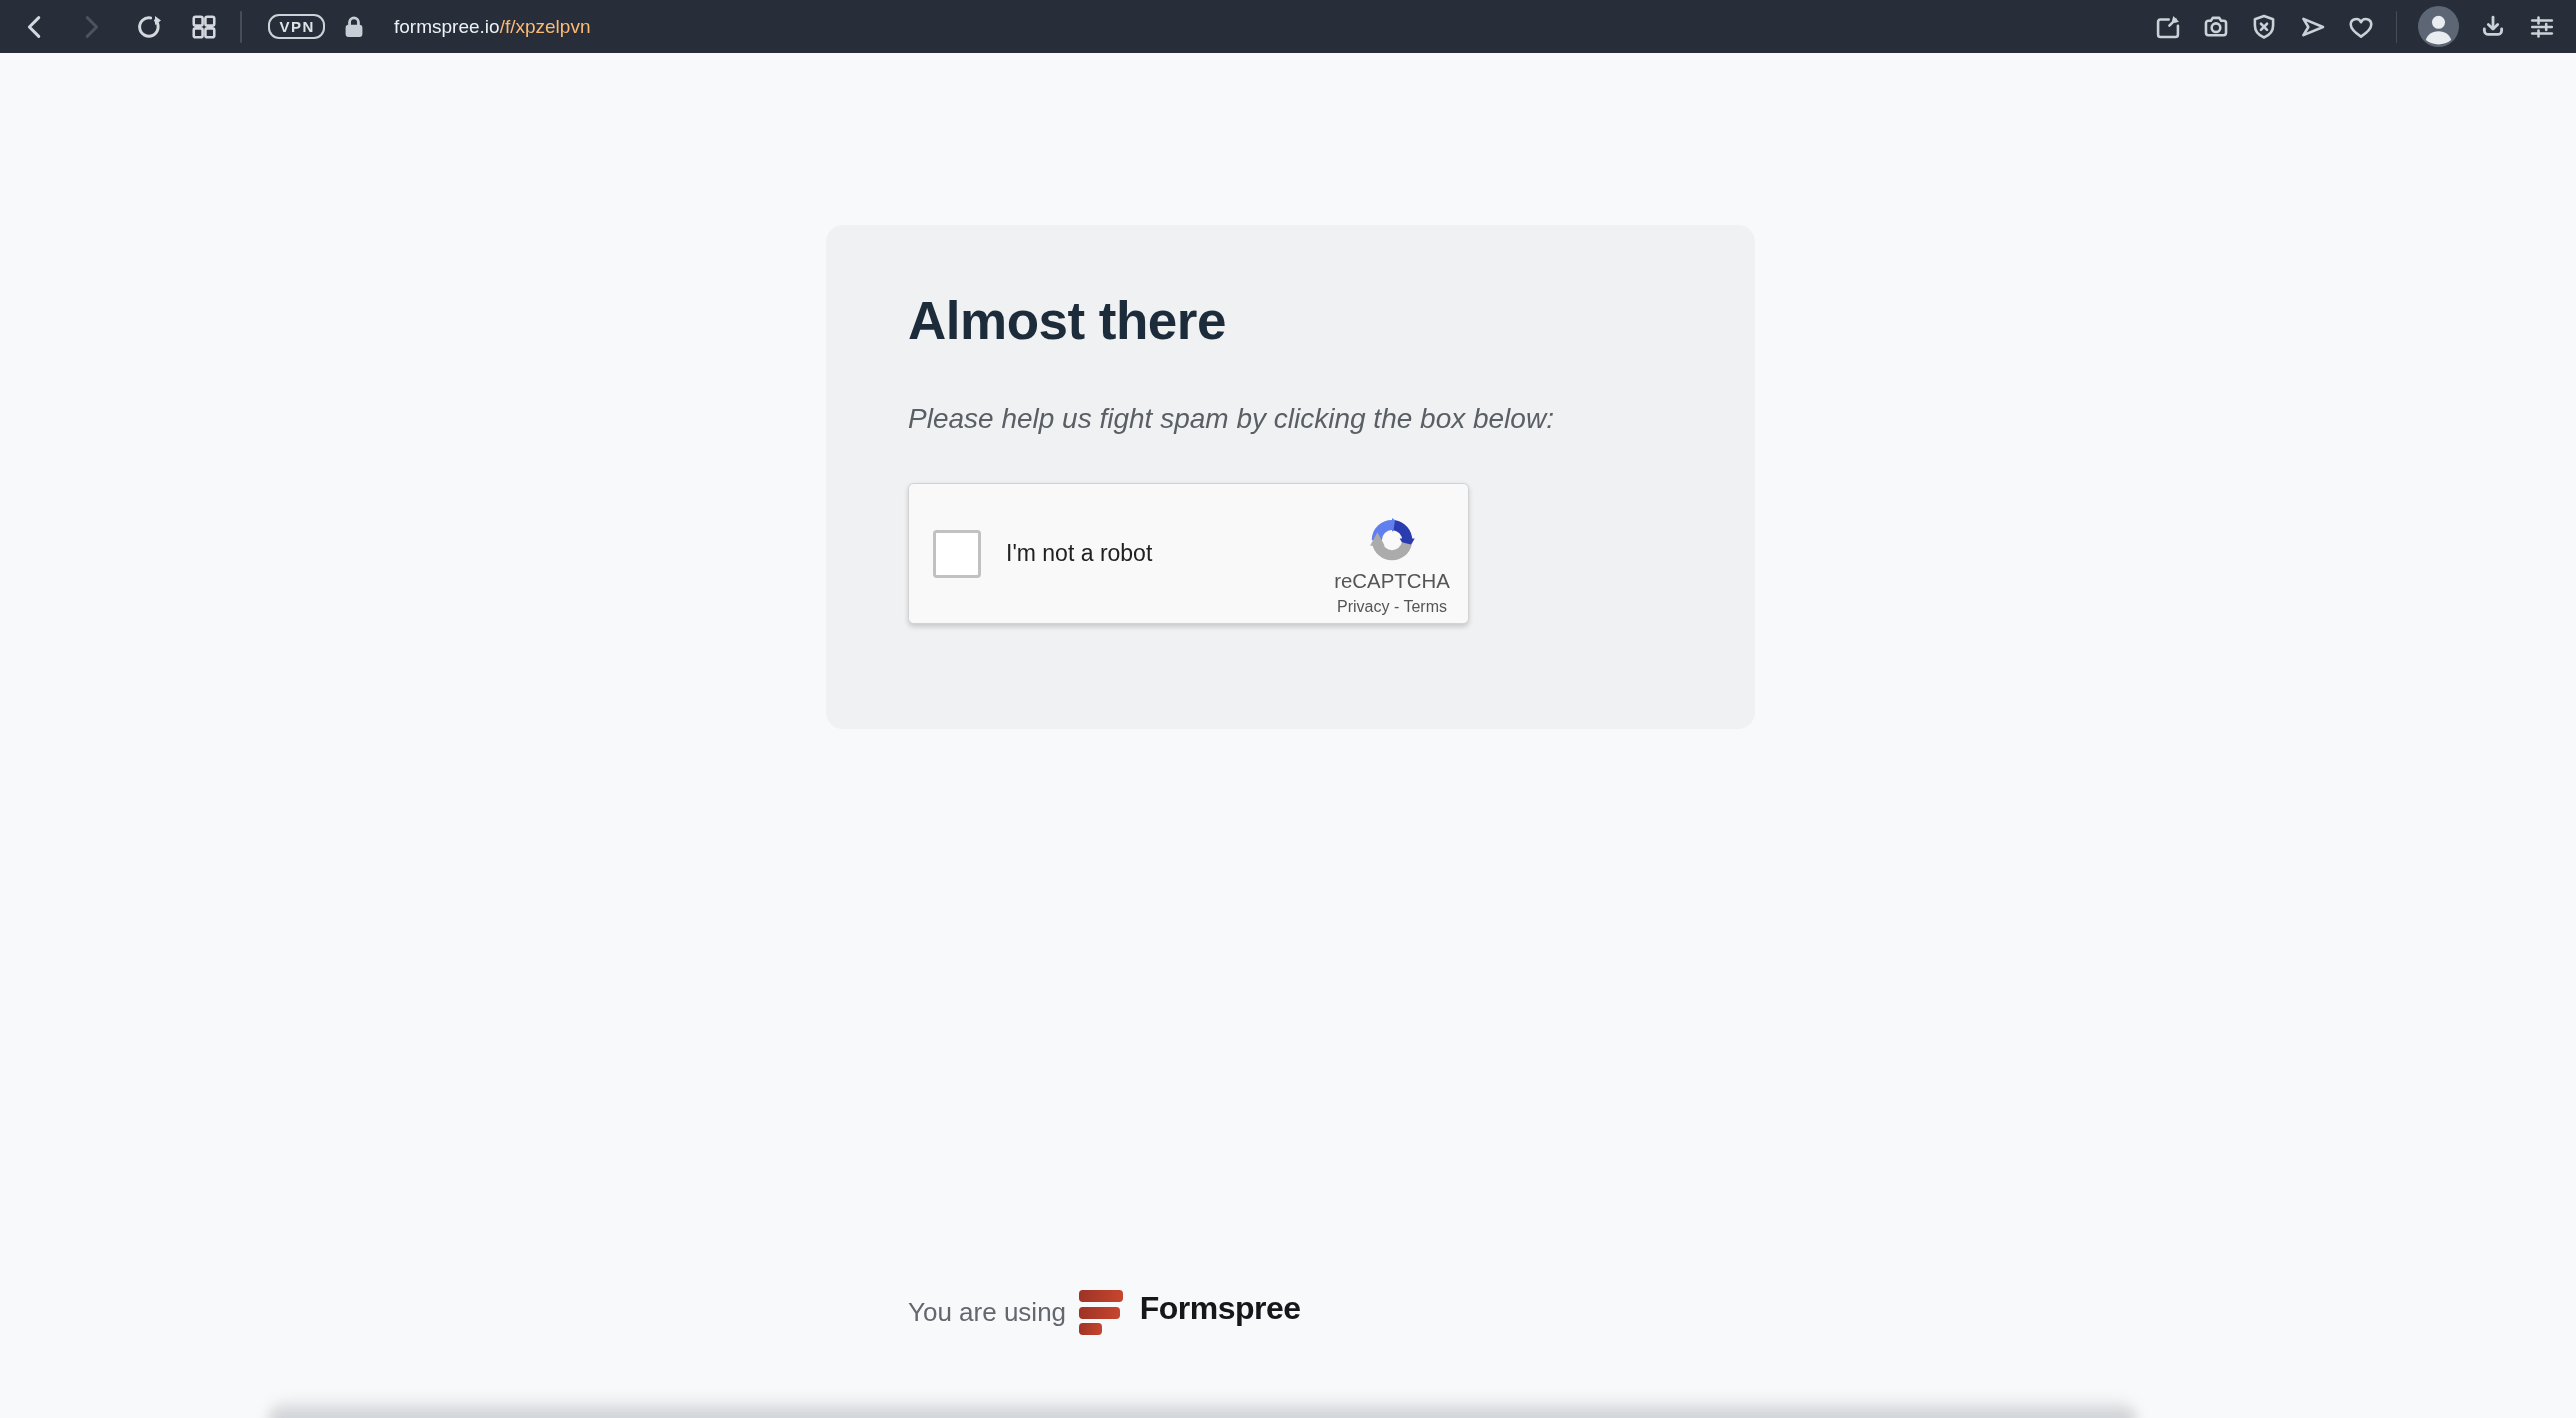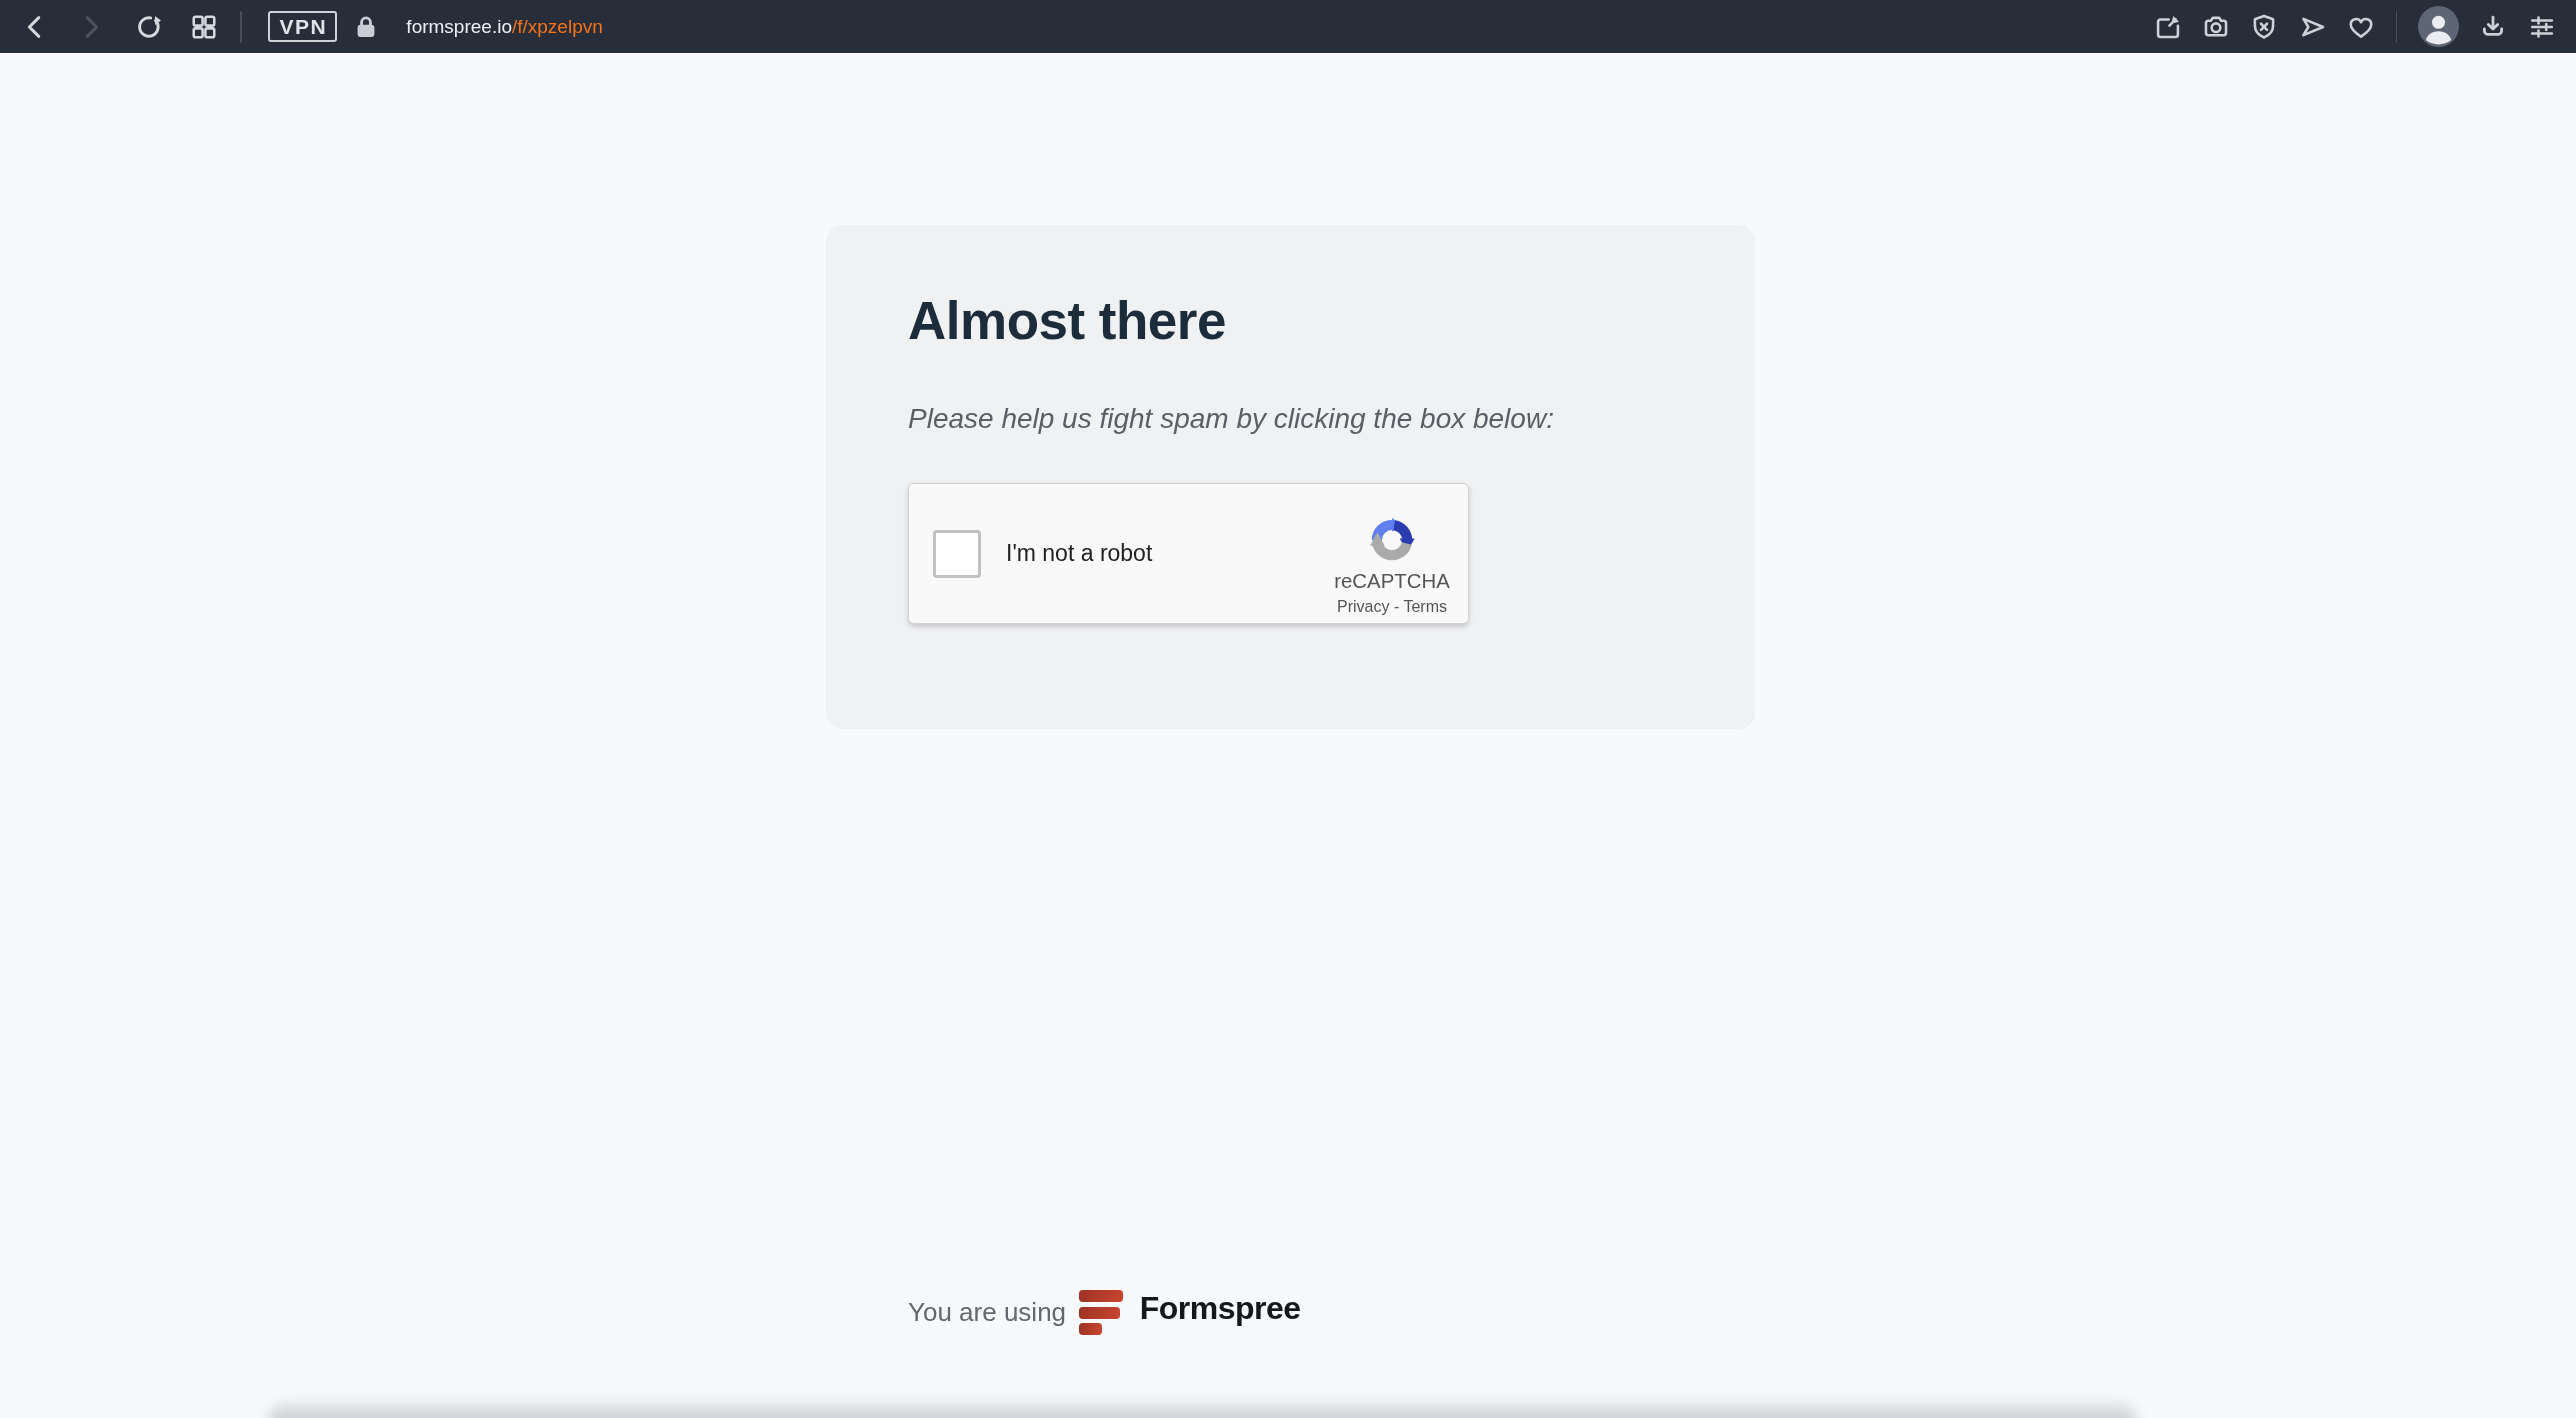--- a/index.html
+++ b/index.html
@@ -8,27 +8,27 @@
   .screen { position:relative; width:2576px; height:1419px; background:#f8f9fa; overflow:hidden; }
 
   
   .topbar {
     position:absolute; top:0; left:0; width:100%; height:53px;
     background:#272e3a; display:flex; align-items:center; padding:0 20.4px;
   }
   .tb-btn { display:flex; align-items:center; justify-content:center; flex:0 0 auto; cursor:pointer; }
   .tb-sep { width:1.9px; height:32px; background:#474e59; border-radius:0.9px; flex:0 0 auto; }
   .vpn-badge {
-    border:2.3px solid #cdd2d9; border-radius:3px; color:#dfe3e8;
-    font-size:21px; font-weight:bold; letter-spacing:1.4px;
+    border:2.3px solid #cdd2d9; border-radius:11px; color:#dfe3e8;
+    font-size:15px; font-weight:bold; letter-spacing:1.4px;
     padding:3.7px 8.4px 2.8px 9.3px; line-height:1; flex:0 0 auto;
   }
   .urlbar { flex:1 1 auto; display:flex; align-items:center; font-size:19px; margin-left:26px; min-width:0; cursor:text; }
   .url-domain { color:#eef1f4; }
-  .url-path { color:#f97316; }
+  .url-path { color:#fdba74; }
   .right-icons { display:flex; align-items:center; gap:20.4px; margin-left:auto; }
   .m-r28 { margin-right:26px; } .m-r30 { margin-right:28px; } .m-r24 { margin-right:22px; } .m-r16 { margin-right:15px; }
 
   
   .main { position:absolute; top:53px; left:0; right:0; bottom:0; background:#f8f9fa; }
   .card {
     position:absolute; left:826px; top:172px; width:929px; height:504px;
     background:#f0f1f3; border-radius:16.7px;
   }
   .heading {

